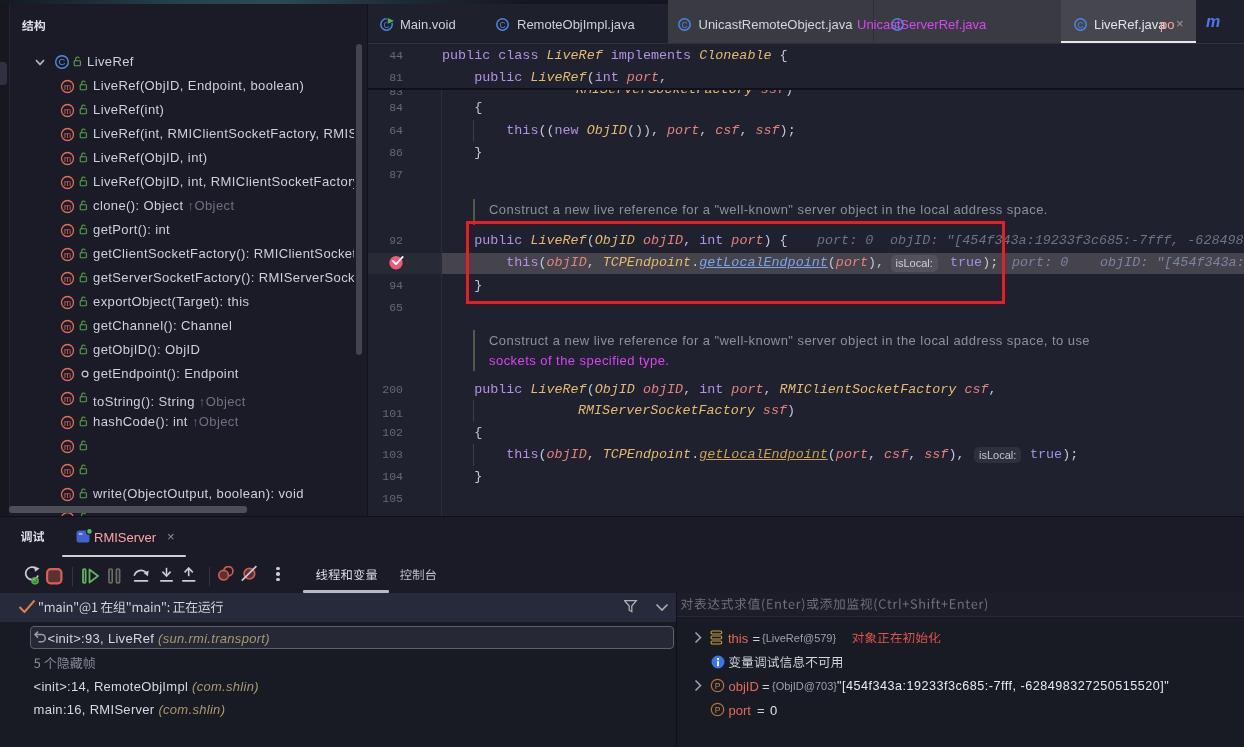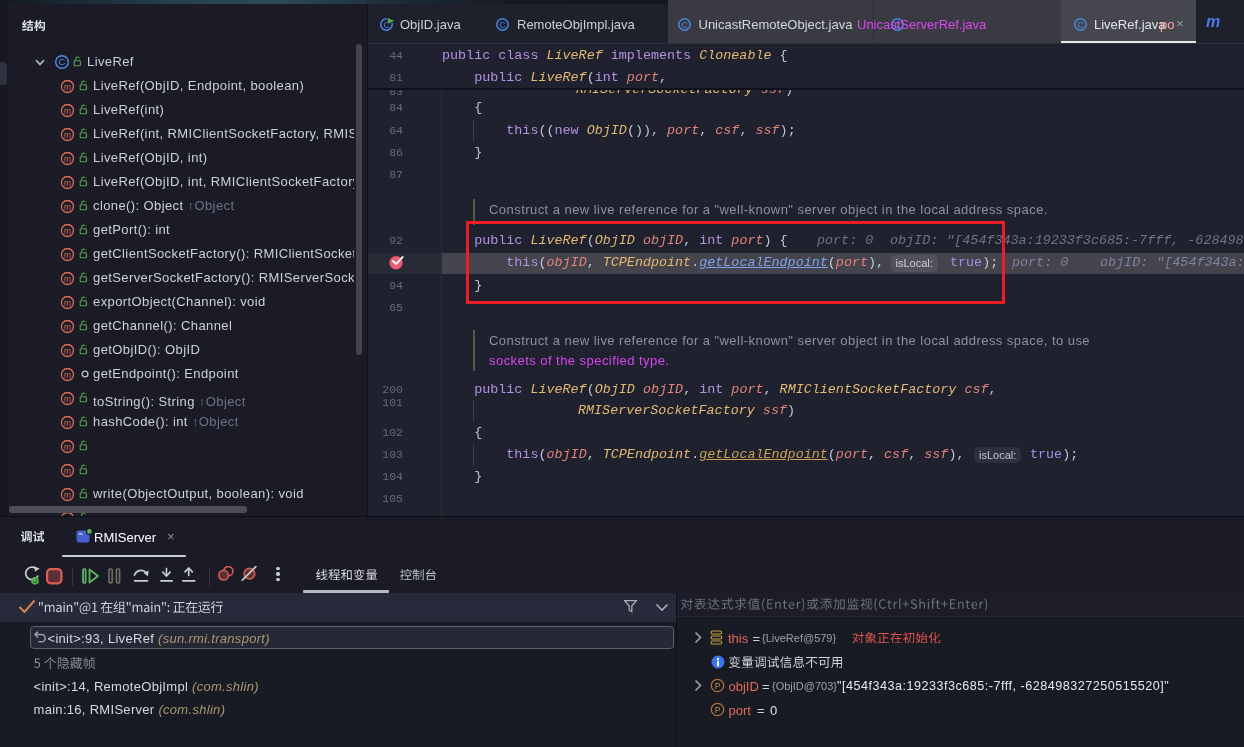--- a/index.html
+++ b/index.html
@@ -119,21 +119,21 @@
         </svg></div>
 <div class="st" style="left:83px;top:222.0px">getServerSocketFactory(): RMIServerSocketFac</div>
 <div style="position:absolute;left:49.5px;top:250.5px;line-height:0"><svg width="15" height="15">
           <circle cx="7.5" cy="7.5" r="6" fill="none" stroke="#e06c5e" stroke-width="1.3"></circle>
           <text x="7.5" y="10.6" text-anchor="middle" font-family="Liberation Sans" font-size="8.5" fill="#e06c5e">m</text>
         </svg></div>
 <div style="position:absolute;left:69px;top:252.0px;line-height:0"><svg width="10" height="11">
           <rect x="1.2" y="4.8" width="6.2" height="5" rx="0.8" fill="none" stroke="#5aa34a" stroke-width="1.1"></rect>
           <path d="M2.7,4.8 V3 A1.9,1.9 0 0 1 6.4,2.3" fill="none" stroke="#5aa34a" stroke-width="1.1"></path>
         </svg></div>
-<div class="st" style="left:83px;top:246.0px">exportObject(Channel): void</div>
+<div class="st" style="left:83px;top:246.0px">exportObject(Target): this</div>
 <div style="position:absolute;left:49.5px;top:274.5px;line-height:0"><svg width="15" height="15">
           <circle cx="7.5" cy="7.5" r="6" fill="none" stroke="#e06c5e" stroke-width="1.3"></circle>
           <text x="7.5" y="10.6" text-anchor="middle" font-family="Liberation Sans" font-size="8.5" fill="#e06c5e">m</text>
         </svg></div>
 <div style="position:absolute;left:69px;top:276.0px;line-height:0"><svg width="10" height="11">
           <rect x="1.2" y="4.8" width="6.2" height="5" rx="0.8" fill="none" stroke="#5aa34a" stroke-width="1.1"></rect>
           <path d="M2.7,4.8 V3 A1.9,1.9 0 0 1 6.4,2.3" fill="none" stroke="#5aa34a" stroke-width="1.1"></path>
         </svg></div>
 <div class="st" style="left:83px;top:270.0px">getChannel(): Channel</div>
 <div style="position:absolute;left:49.5px;top:298.5px;line-height:0"><svg width="15" height="15">
@@ -214,21 +214,21 @@
 <div style="position:absolute;left:668px;top:0;width:528px;height:43px;background:#3a3b42"></div>
 <div style="position:absolute;left:1061px;top:0;width:135px;height:43px;background:#46474e"></div>
 <div style="position:absolute;left:872.5px;top:0;width:1px;height:43px;background:#2e2f36"></div>
 <div style="position:absolute;left:368px;top:43px;width:876px;height:1px;background:#2e303b"></div>
 <div style="position:absolute;left:1061px;top:40.5px;width:135px;height:2.5px;background:#e6e8ec"></div>
 <div style="position:absolute;left:379.0px;top:17px;line-height:0"><svg width="17" height="15">
         <circle cx="7.5" cy="7.5" r="5.7" fill="none" stroke="#4b86e3" stroke-width="1.5"></circle>
         <text x="7.5" y="10.7" text-anchor="middle" font-family="Liberation Sans" font-size="8.5" fill="#4b86e3">C</text>
         <polygon points="8.2,0.2 16.2,3.9 8.2,7.6" fill="#57ab5a" stroke="#1e202c" stroke-width="1"></polygon>
       </svg></div>
-<div style="position:absolute;left:400.0px;top:17px;font:13px 'Liberation Sans', sans-serif;color:#ccd0da;white-space:pre">ObjID.java</div>
+<div style="position:absolute;left:400.0px;top:17px;font:13px 'Liberation Sans', sans-serif;color:#ccd0da;white-space:pre">Main.void</div>
 <div style="position:absolute;left:495.0px;top:17px;line-height:0"><svg width="15" height="15">
         <circle cx="7.5" cy="7.5" r="5.7" fill="none" stroke="#4b86e3" stroke-width="1.5"></circle>
         <text x="7.5" y="10.7" text-anchor="middle" font-family="Liberation Sans" font-size="8.5" fill="#4b86e3">C</text>
       </svg></div>
 <div style="position:absolute;left:517.0px;top:17px;font:13px 'Liberation Sans', sans-serif;color:#ccd0da;white-space:pre">RemoteObjImpl.java</div>
 <div style="position:absolute;left:677.0px;top:17px;line-height:0"><svg width="15" height="15">
         <circle cx="7.5" cy="7.5" r="5.7" fill="none" stroke="#4b86e3" stroke-width="1.5"></circle>
         <text x="7.5" y="10.7" text-anchor="middle" font-family="Liberation Sans" font-size="8.5" fill="#4b86e3">C</text>
       </svg></div>
 <div style="position:absolute;left:698.5px;top:17px;font:13px 'Liberation Sans', sans-serif;color:#d3d6dd;white-space:pre">UnicastRemoteObject.java</div>
@@ -262,21 +262,21 @@
 <div style="position:absolute;left:472.5px;top:330px;width:2.6px;height:41px;background:#4f5c48"></div>
 <div class="num" style="top:83.5px;line-height:16px">83</div>
 <div class="num" style="top:97.3px">84</div>
 <div class="num" style="top:119.6px">64</div>
 <div class="num" style="top:141.8px">86</div>
 <div class="num" style="top:164.3px">87</div>
 <div class="num" style="top:229.8px">92</div>
 <div class="num" style="top:274.6px">94</div>
 <div class="num" style="top:296.8px">65</div>
 <div class="num" style="top:378.8px">200</div>
-<div class="num" style="top:392px">101</div>
+<div class="num" style="top:403px">101</div>
 <div class="num" style="top:422.3px">102</div>
 <div class="num" style="top:443.8px">103</div>
 <div class="num" style="top:465.8px">104</div>
 <div class="num" style="top:487.8px">105</div>
 <div class="code" style="left:576.0px;top:79.2px"><span class="cl">RMIServerSocketFactory</span><span class="pl"> </span><span class="p">ssf</span><span class="pl">)</span></div>
 <div class="code" style="left:442.0px;top:97.3px"><span class="pl">    {</span></div>
 <div class="code" style="left:442.0px;top:119.6px"><span class="pl">        </span><span class="k">this</span><span class="pl">((</span><span class="k">new</span><span class="pl"> </span><span class="cl">ObjID</span><span class="pl">()), </span><span class="p">port</span><span class="pl">, </span><span class="p">csf</span><span class="pl">, </span><span class="p">ssf</span><span class="pl">);</span></div>
 <div class="code" style="left:442.0px;top:141.8px"><span class="pl">    }</span></div>
 <div style="position:absolute;left:489px;top:202.0px;font:13px 'Liberation Sans', sans-serif;color:#8b919d;white-space:pre;letter-spacing:.45px">Construct a new live reference for a "well-known" server object in the local address space.</div>
 <div class="code" style="left:442.0px;top:229.8px"><span class="pl">    </span><span class="k">public </span><span class="cl">LiveRef</span><span class="pl">(</span><span class="cl">ObjID</span><span class="pl"> </span><span class="p">objID</span><span class="pl">, </span><span class="k">int</span><span class="pl"> </span><span class="p">port</span><span class="pl">) {</span></div>
@@ -307,21 +307,21 @@
 <div style="position:absolute;left:0;top:516px;width:1244px;height:231px;background:#1a1b26"></div>
 <div style="position:absolute;left:0;top:515.5px;width:1244px;height:1px;background:#0e0f17"></div>
 <div style="position:absolute;left:21.0px;top:531.4px;line-height:0;"><svg width="23.3" height="11.2" viewBox="0.42 -10.10 23.32 11.17">
         <path fill="#dfe2e8" d="M1 -9.1C1.6 -8.6 2.5 -7.7 2.8 -7.2L3.8 -8.2C3.4 -8.7 2.5 -9.5 1.9 -10ZM0.4 -6.5V-5.1H1.8V-1.7C1.8 -0.9 1.4 -0.3 1.1 -0.1C1.3 0.1 1.8 0.6 2 0.9C2.1 0.6 2.5 0.3 4 -1C3.8 -0.5 3.6 -0.1 3.4 0.3C3.6 0.4 4.2 0.8 4.4 1.1C5.5 -0.6 5.7 -3.2 5.7 -5.1V-8.5H9.9V-0.5C9.9 -0.3 9.9 -0.2 9.7 -0.2C9.5 -0.2 9 -0.2 8.5 -0.2C8.7 0.1 8.9 0.7 8.9 1.1C9.7 1.1 10.3 1 10.7 0.8C11.1 0.6 11.2 0.2 11.2 -0.4V-9.8H4.5V-5.1C4.5 -4.1 4.4 -2.9 4.2 -1.8C4.1 -2.1 4 -2.4 3.9 -2.6L3.2 -2.1V-6.5ZM7.2 -8.3V-7.5H6.3V-6.5H7.2V-5.7H6V-4.6H9.6V-5.7H8.4V-6.5H9.4V-7.5H8.4V-8.3ZM6.1 -3.9V-0.4H7.2V-0.9H9.4V-3.9ZM7.2 -2.9H8.3V-1.9H7.2Z M13.2 -9.2C13.8 -8.6 14.6 -7.8 15 -7.2L16 -8.2C15.6 -8.7 14.7 -9.5 14.1 -10ZM16.6 -5.1V-3.8H17.5V-1.2L16.8 -1L16.8 -1.1C16.7 -1.3 16.5 -1.9 16.4 -2.3L15.4 -1.6V-6.5H12.6V-5.1H14V-1.5C14 -0.9 13.6 -0.6 13.4 -0.4C13.6 -0.1 13.9 0.5 14 0.9C14.2 0.6 14.6 0.4 16.4 -0.8L16.7 0.4C17.8 0.1 19.1 -0.3 20.3 -0.6L20.1 -1.9L18.9 -1.6V-3.8H19.8V-5.1ZM19.9 -10.1 19.9 -7.9H16.2V-6.5H20C20.2 -1.8 20.7 1 22.3 1C22.8 1 23.4 0.5 23.7 -1.8C23.5 -1.9 22.8 -2.3 22.6 -2.6C22.6 -1.5 22.5 -0.9 22.3 -0.9C21.9 -1 21.6 -3.3 21.4 -6.5H23.6V-7.9H22.7L23.6 -8.5C23.4 -8.9 22.8 -9.6 22.4 -10.1L21.4 -9.5C21.8 -9 22.3 -8.4 22.5 -7.9H21.4C21.4 -8.6 21.4 -9.3 21.4 -10.1Z"></path>
       </svg></div>
 <div style="position:absolute;left:76px;top:528px;line-height:0"><svg width="17" height="16">
         <rect x="0.5" y="2.5" width="13" height="12" rx="2.5" fill="#4760cf"></rect>
         <rect x="2.6" y="5" width="4" height="1.8" rx="0.9" fill="#aabcf6"></rect>
         <circle cx="13.4" cy="3.4" r="2.9" fill="#56bb57" stroke="#1a1b26" stroke-width="1.2"></circle>
       </svg></div>
-<div style="position:absolute;left:94px;top:530px;font:13px 'Liberation Sans', sans-serif;color:#ffffff">RMIServer</div>
+<div style="position:absolute;left:94px;top:530px;font:13px 'Liberation Sans', sans-serif;color:#fca5a5">RMIServer</div>
 <div style="position:absolute;left:167px;top:529px;font:13px 'Liberation Sans', sans-serif;color:#8d929b">×</div>
 <div style="position:absolute;left:62px;top:554.5px;width:124px;height:2.5px;background:#ccd0d6;border-radius:1px"></div>
 <div style="position:absolute;left:23px;top:566px;line-height:0"><svg width="19" height="21">
         <path d="M12.6,2.2 A6.3,6.3 0 1 0 15,9.4" fill="none" stroke="#c9cdd6" stroke-width="1.7"></path>
         <polygon points="11.2,0.2 16.6,2.4 12,5.8" fill="#c9cdd6"></polygon>
         <circle cx="12" cy="14.8" r="3" fill="none" stroke="#53ad4b" stroke-width="1.6"></circle>
         <line x1="12" y1="11" x2="12" y2="18.5" stroke="#53ad4b" stroke-width="1.2"></line>
         <line x1="8.6" y1="13" x2="15.4" y2="16.6" stroke="#53ad4b" stroke-width="1"></line>
         <line x1="8.6" y1="16.6" x2="15.4" y2="13" stroke="#53ad4b" stroke-width="1"></line>
       </svg></div>

